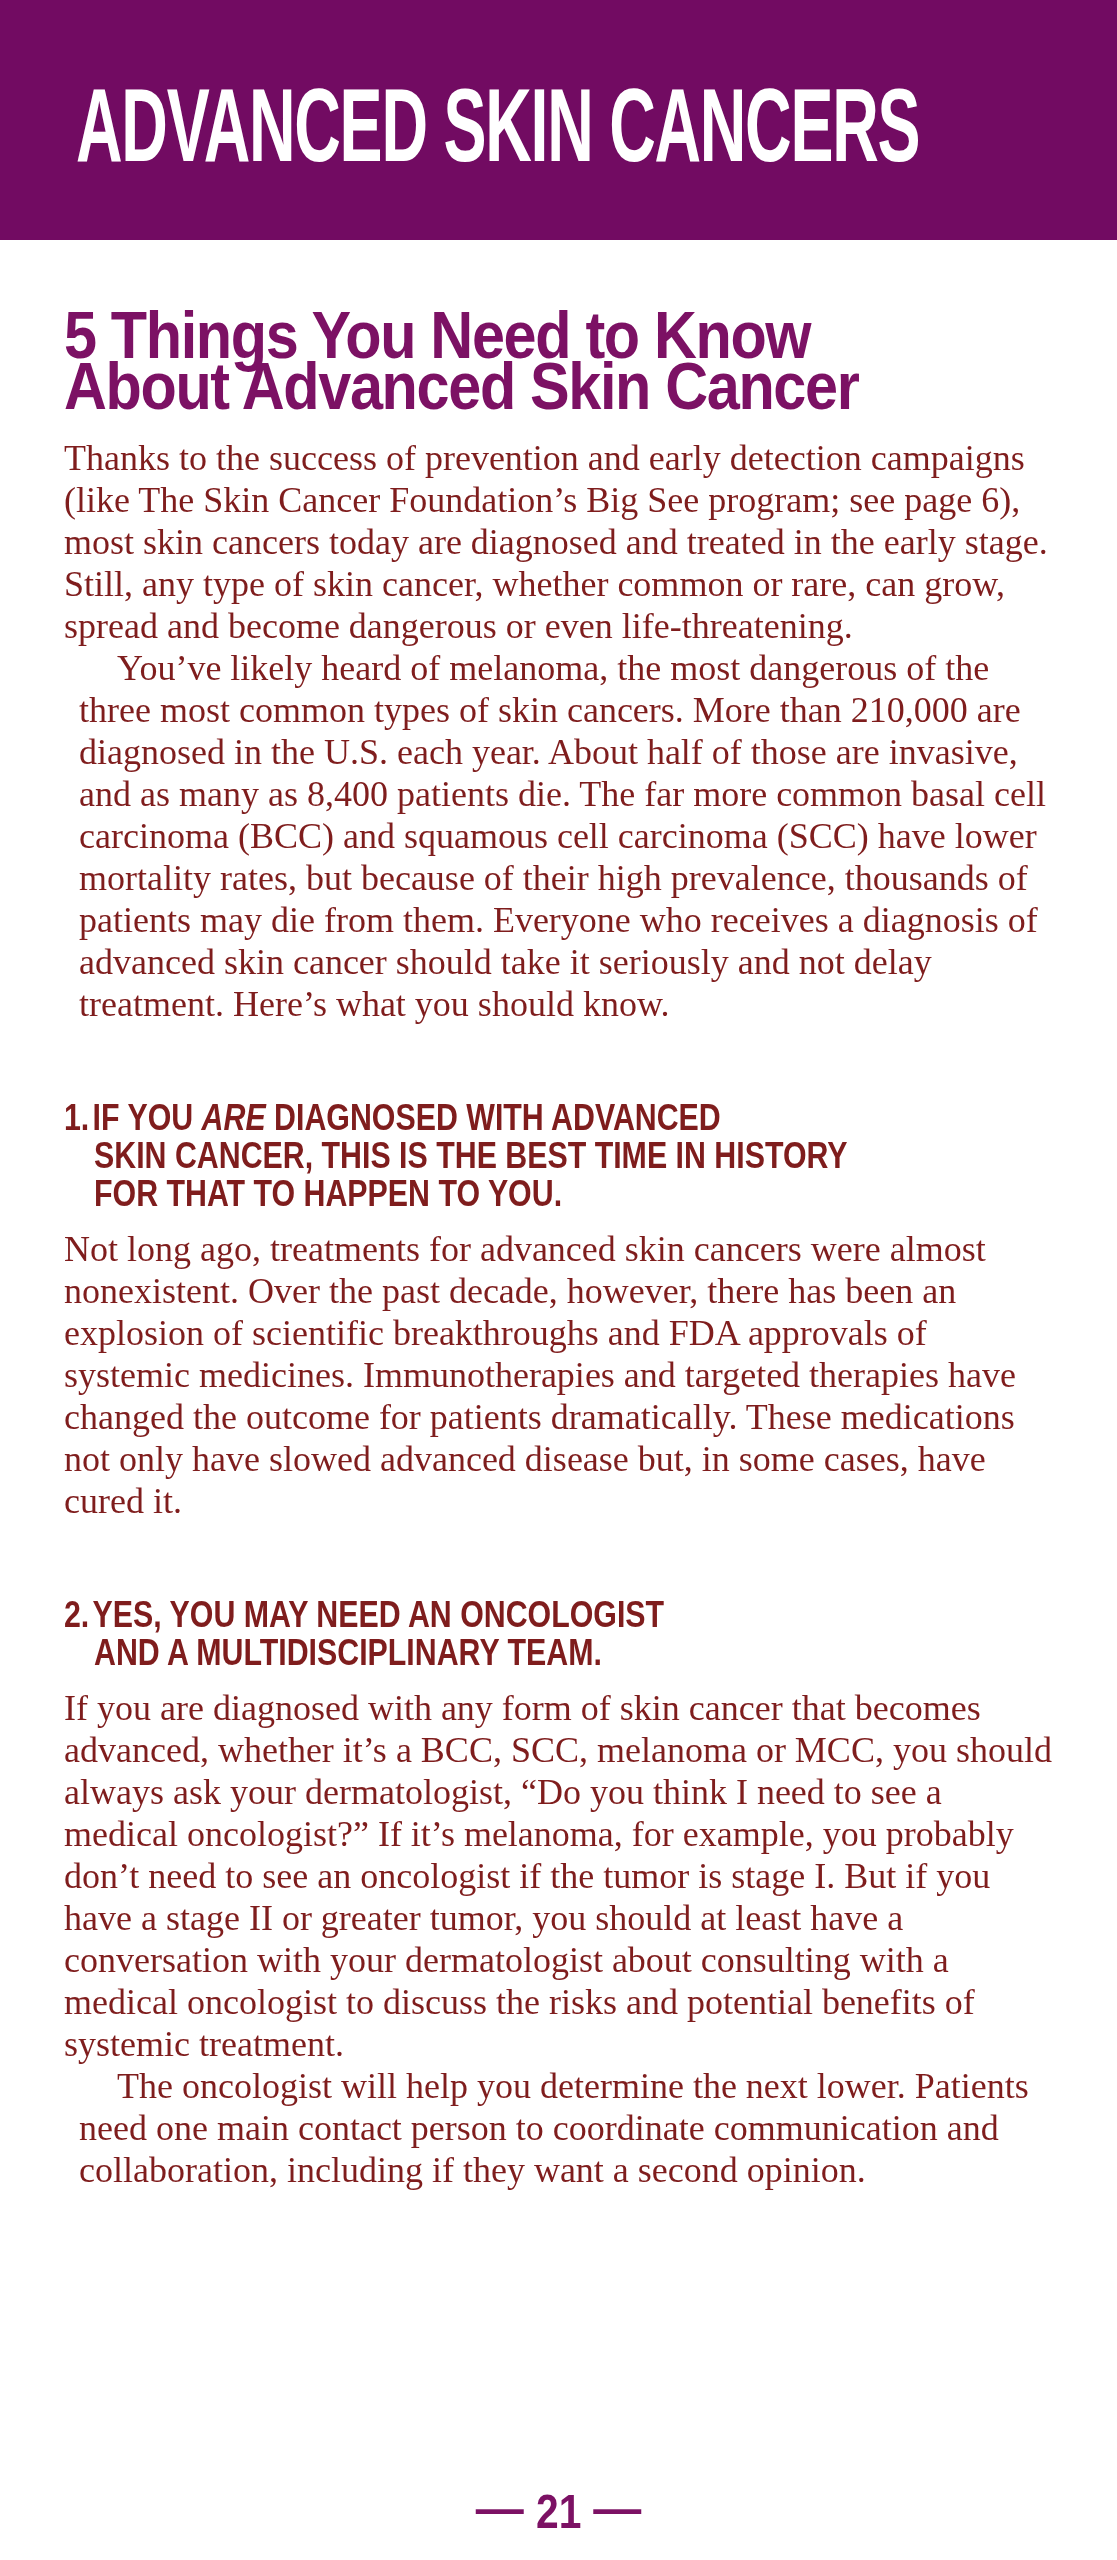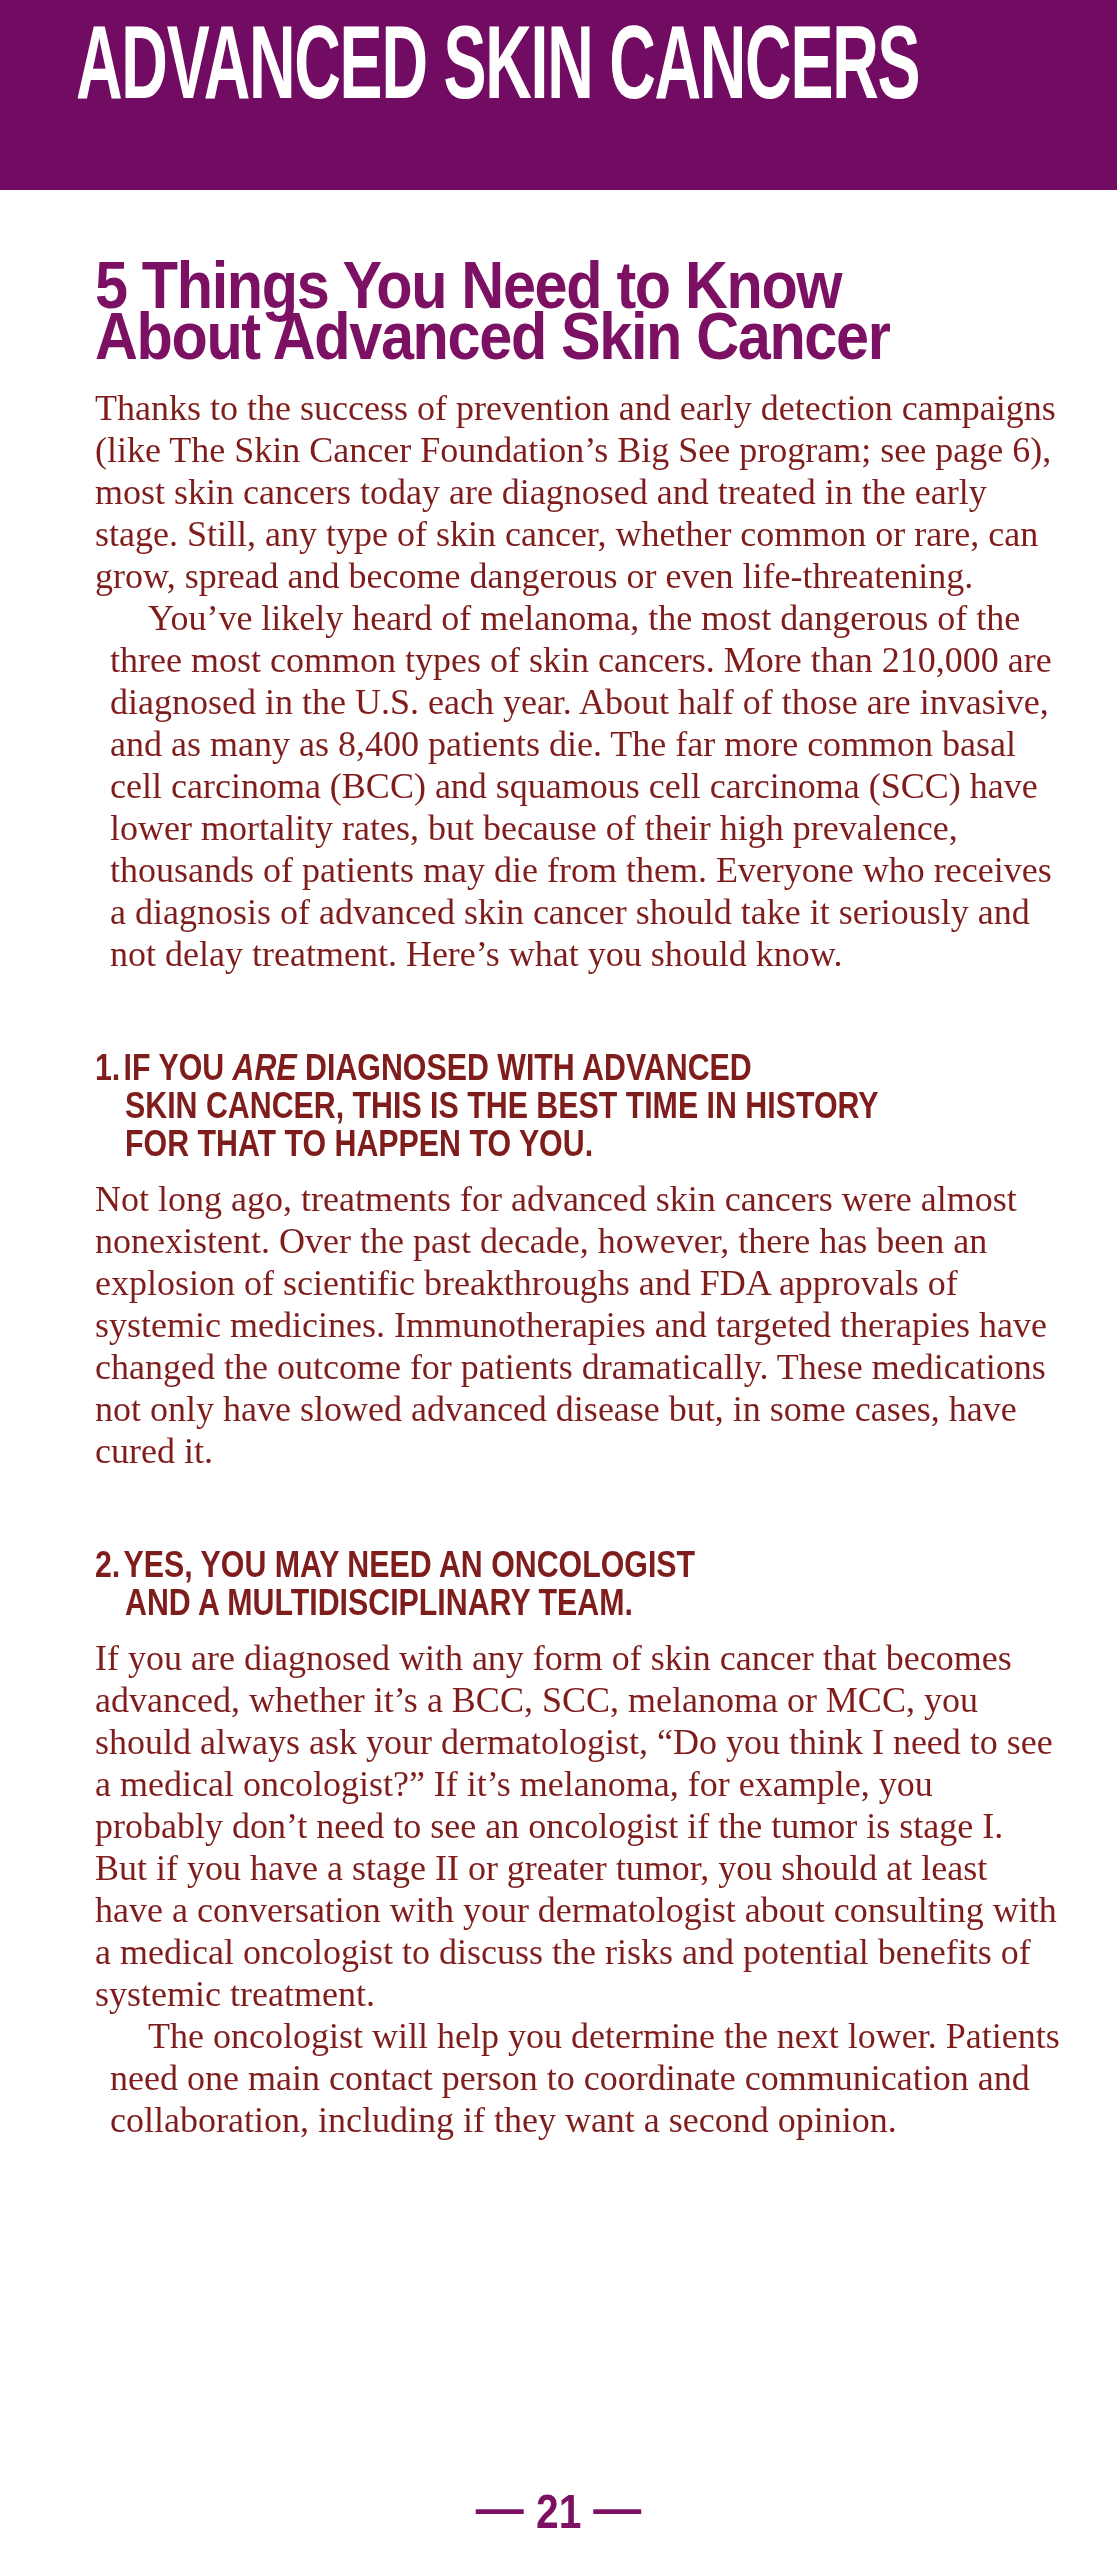--- a/index.html
+++ b/index.html
@@ -5,38 +5,39 @@
   html, body { margin: 0; padding: 0; background: #ffffff; }
   .page {
     position: relative;
     width: 1117px;
     height: 2560px;
     background: #ffffff;
     overflow: hidden;
     font-family: "Liberation Serif", serif;
   }
   .masthead {
-    height: 190px;
+    height: 240px;
     background: #720b62;
     display: flex;
+    align-items: center;
   }
   .masthead-title {
     margin-left: 76px;
     padding-top: 10px;
     color: #ffffff;
     font-family: "Liberation Sans", sans-serif;
     font-weight: bold;
     font-size: 104px;
     line-height: 1;
     letter-spacing: -2px;
     white-space: nowrap;
     transform: scaleX(0.62);
     transform-origin: 0 50%;
   }
-  .content { padding: 0 56px 0 95px; }
+  .content { padding: 0 56px 0 64px; }
   .article-title {
     margin: 70px 0 25px 0;
     color: #7c1164;
     font-family: "Liberation Sans", sans-serif;
     font-weight: bold;
   }
   .article-title .line {
     display: block;
     font-size: 66px;
     line-height: 51px;

